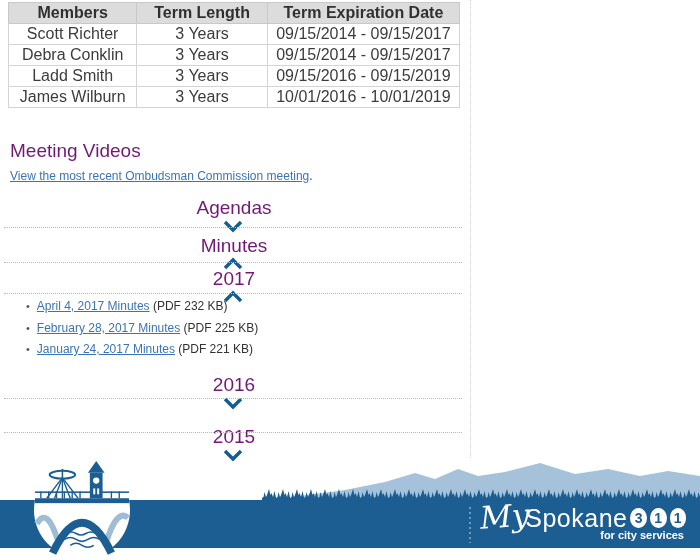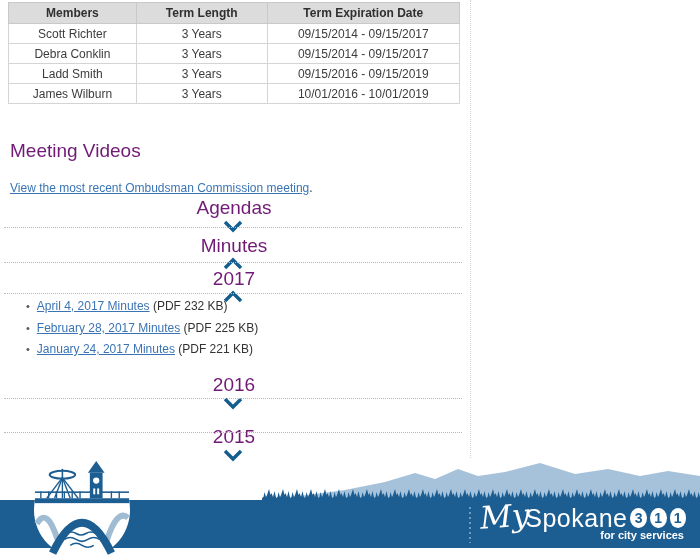--- a/index.html
+++ b/index.html
@@ -5,36 +5,36 @@
   * { margin:0; padding:0; box-sizing:border-box; }
   html,body { background:#fff; }
   .page {
     position:relative; width:700px; height:560px; overflow:hidden;
     font-family:"Liberation Sans", sans-serif; background:#fff;
   }
 
   
   .members-table {
     position:absolute; left:8px; top:2px; width:452px;
-    border-collapse:collapse; font-size:12px; color:#3c3c3c;
+    border-collapse:collapse; font-size:16px; color:#3c3c3c;
     border:1px solid #c9c9c9;
   }
   .members-table th {
     background:#dcdcdc; color:#303030; font-weight:bold;
     border:1px solid #c9c9c9; height:21px; text-align:center; padding:1px 4px;
   }
   .members-table td {
     border:1px solid #d4d4d4; height:20px; text-align:center; padding:1px 4px;
     background:#fff;
   }
 
   
   .h-teal { color:#701a75; font-size:19px; font-weight:400; }
   .mv-heading { position:absolute; left:10px; top:140px; }
-  .mv-linkline { position:absolute; left:10px; top:169px; font-size:12px; color:#333;margin-top:12px; }
+  .mv-linkline { position:absolute; left:10px; top:169px; font-size:12px; color:#333; }
   a.blue-link { color:#3b74b4; text-decoration:underline; cursor:pointer; }
 
   
   .acc {
     position:absolute; left:8px; width:452px; height:24px;
     display:flex; justify-content:space-between; align-items:center; cursor:pointer;flex-direction:column;
   }
   .acc .chev { flex:0 0 auto; margin-right:2px; }
   .rule {
     position:absolute; left:4px; width:458px; height:0;

